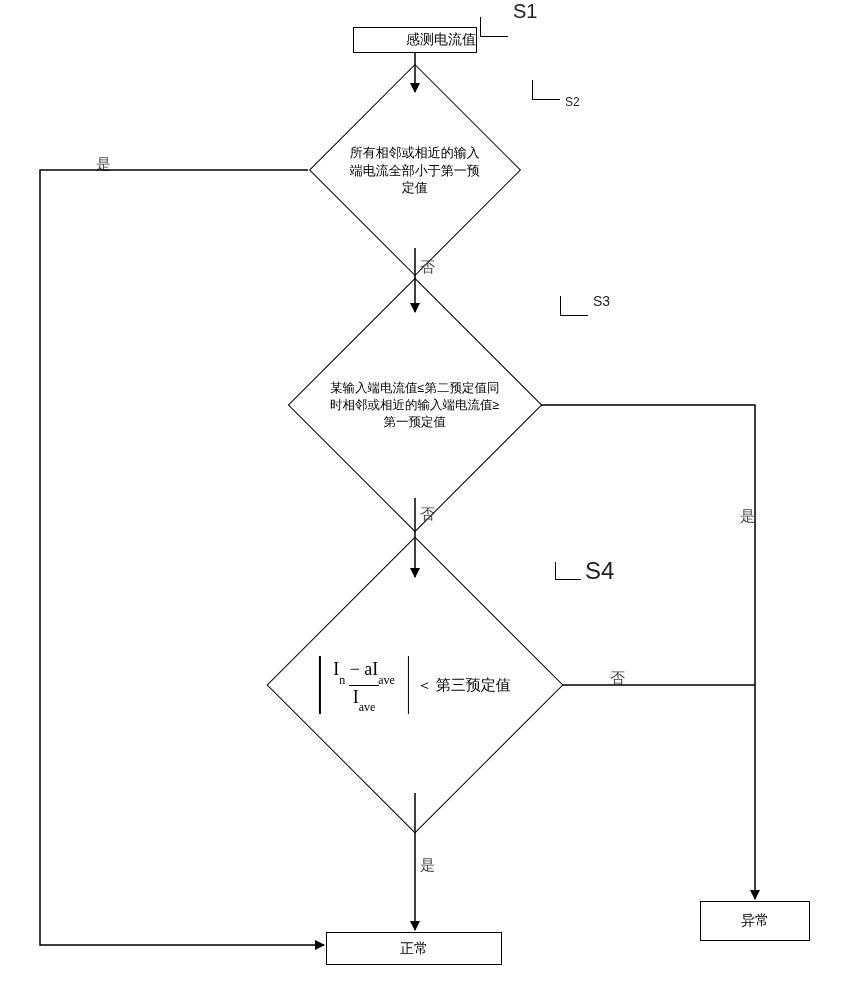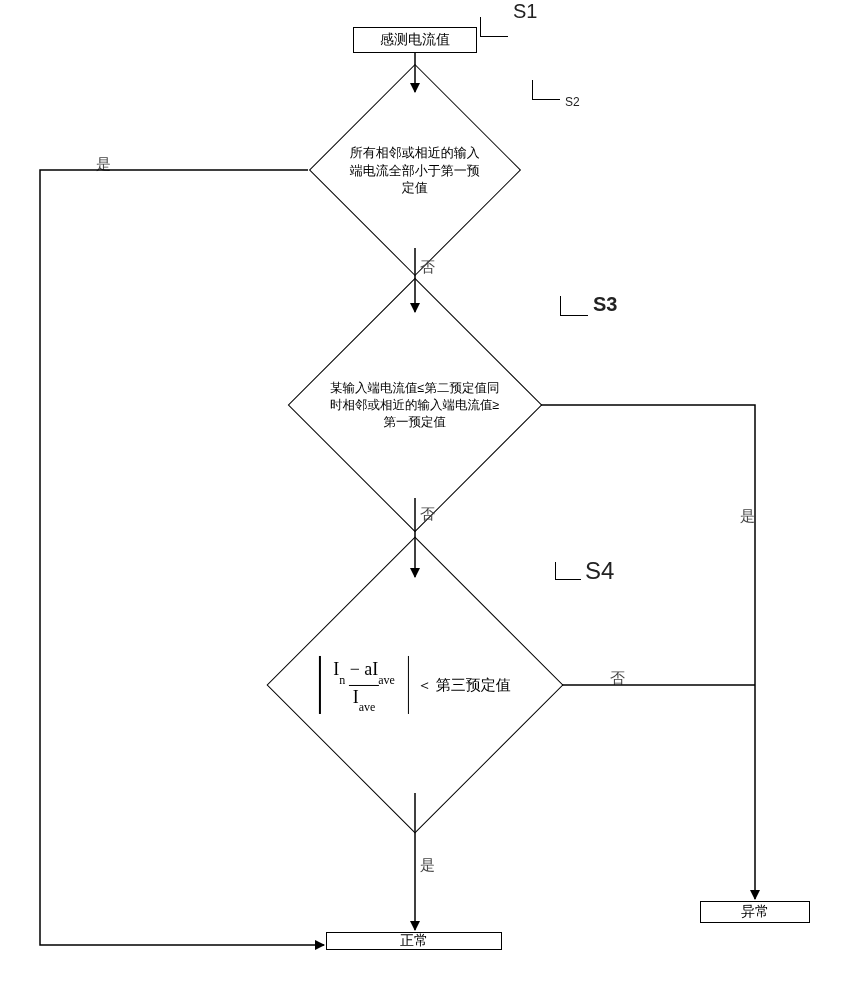--- a/index.html
+++ b/index.html
@@ -83,62 +83,62 @@
     position: absolute;
     border-left: 1.5px solid #000;
     border-bottom: 1.5px solid #000;
     width: 28px;
     height: 20px;
   }
 </style>
 </head>
 <body>
 
-<div class="shape rect" style="left:353px; top:27px; width:124px; height:26px; font-size:14px;">
+<div class="shape rect" style="left:353px; top:27px; width:124px; height:26px; font-size:14px;justify-content:flex-end;">
   <span>感测电流值</span>
 </div>
 <div class="leader" style="left:480px; top:17px;"></div>
 <div class="label" style="left:513px; top:0; font-size:20px;">S1</div>
 
 <div class="shape diamond" style="left:340px; top:95px; width:150px; height:150px;">
   <div class="diamond-content" style="font-size:13px; line-height:1.35;">
     <span>所有相邻或相近的输入端电流全部小于第一预定值</span>
   </div>
 </div>
 <div class="leader" style="left:532px; top:80px;"></div>
 <div class="label" style="left:565px; top:95px; font-size:12px;">S2</div>
 
 <div class="shape diamond" style="left:325px; top:315px; width:180px; height:180px;">
   <div class="diamond-content" style="font-size:12.5px; line-height:1.35;">
     <span>某输入端电流值≤第二预定值同时相邻或相近的输入端电流值≥第一预定值</span>
   </div>
 </div>
 <div class="leader" style="left:560px; top:296px;"></div>
-<div class="label" style="left:593px; top:293px; font-size:20px;font-weight:bold;">S3</div>
+<div class="label" style="left:593px; top:293px; font-size:14px;">S3</div>
 
 <div class="shape diamond" style="left:310px; top:580px; width:210px; height:210px;">
   <div class="diamond-content">
     <span class="formula">
       <span class="abs">
         <span class="frac">
           <span class="num">I<span class="sub">n</span> − aI<span class="sub">ave</span></span>
           <span class="den">I<span class="sub">ave</span></span>
         </span>
       </span>
       <span style="font-size:15px; font-family:'Microsoft YaHei',SimSun;">＜ 第三预定值</span>
     </span>
   </div>
 </div>
 <div class="leader" style="left:555px; top:562px; width:26px; height:18px;"></div>
 <div class="label" style="left:585px; top:557px; font-size:24px;">S4</div>
 
-<div class="shape rect" style="left:326px; top:932px; width:176px; height:18px; font-size:14px;">
+<div class="shape rect" style="left:326px; top:932px; width:176px; height:33px; font-size:14px;">
   <span>正常</span>
 </div>
-<div class="shape rect" style="left:700px; top:901px; width:110px; height:22px; font-size:14px;">
+<div class="shape rect" style="left:700px; top:901px; width:110px; height:40px; font-size:14px;">
   <span>异常</span>
 </div>
 
 <div class="edge-label" style="left:96px; top:155px;">是</div>
 <div class="edge-label" style="left:420px; top:258px;">否</div>
 <div class="edge-label" style="left:420px; top:505px;">否</div>
 <div class="edge-label" style="left:740px; top:507px;">是</div>
 <div class="edge-label" style="left:610px; top:669px;">否</div>
 <div class="edge-label" style="left:420px; top:856px;">是</div>
 

